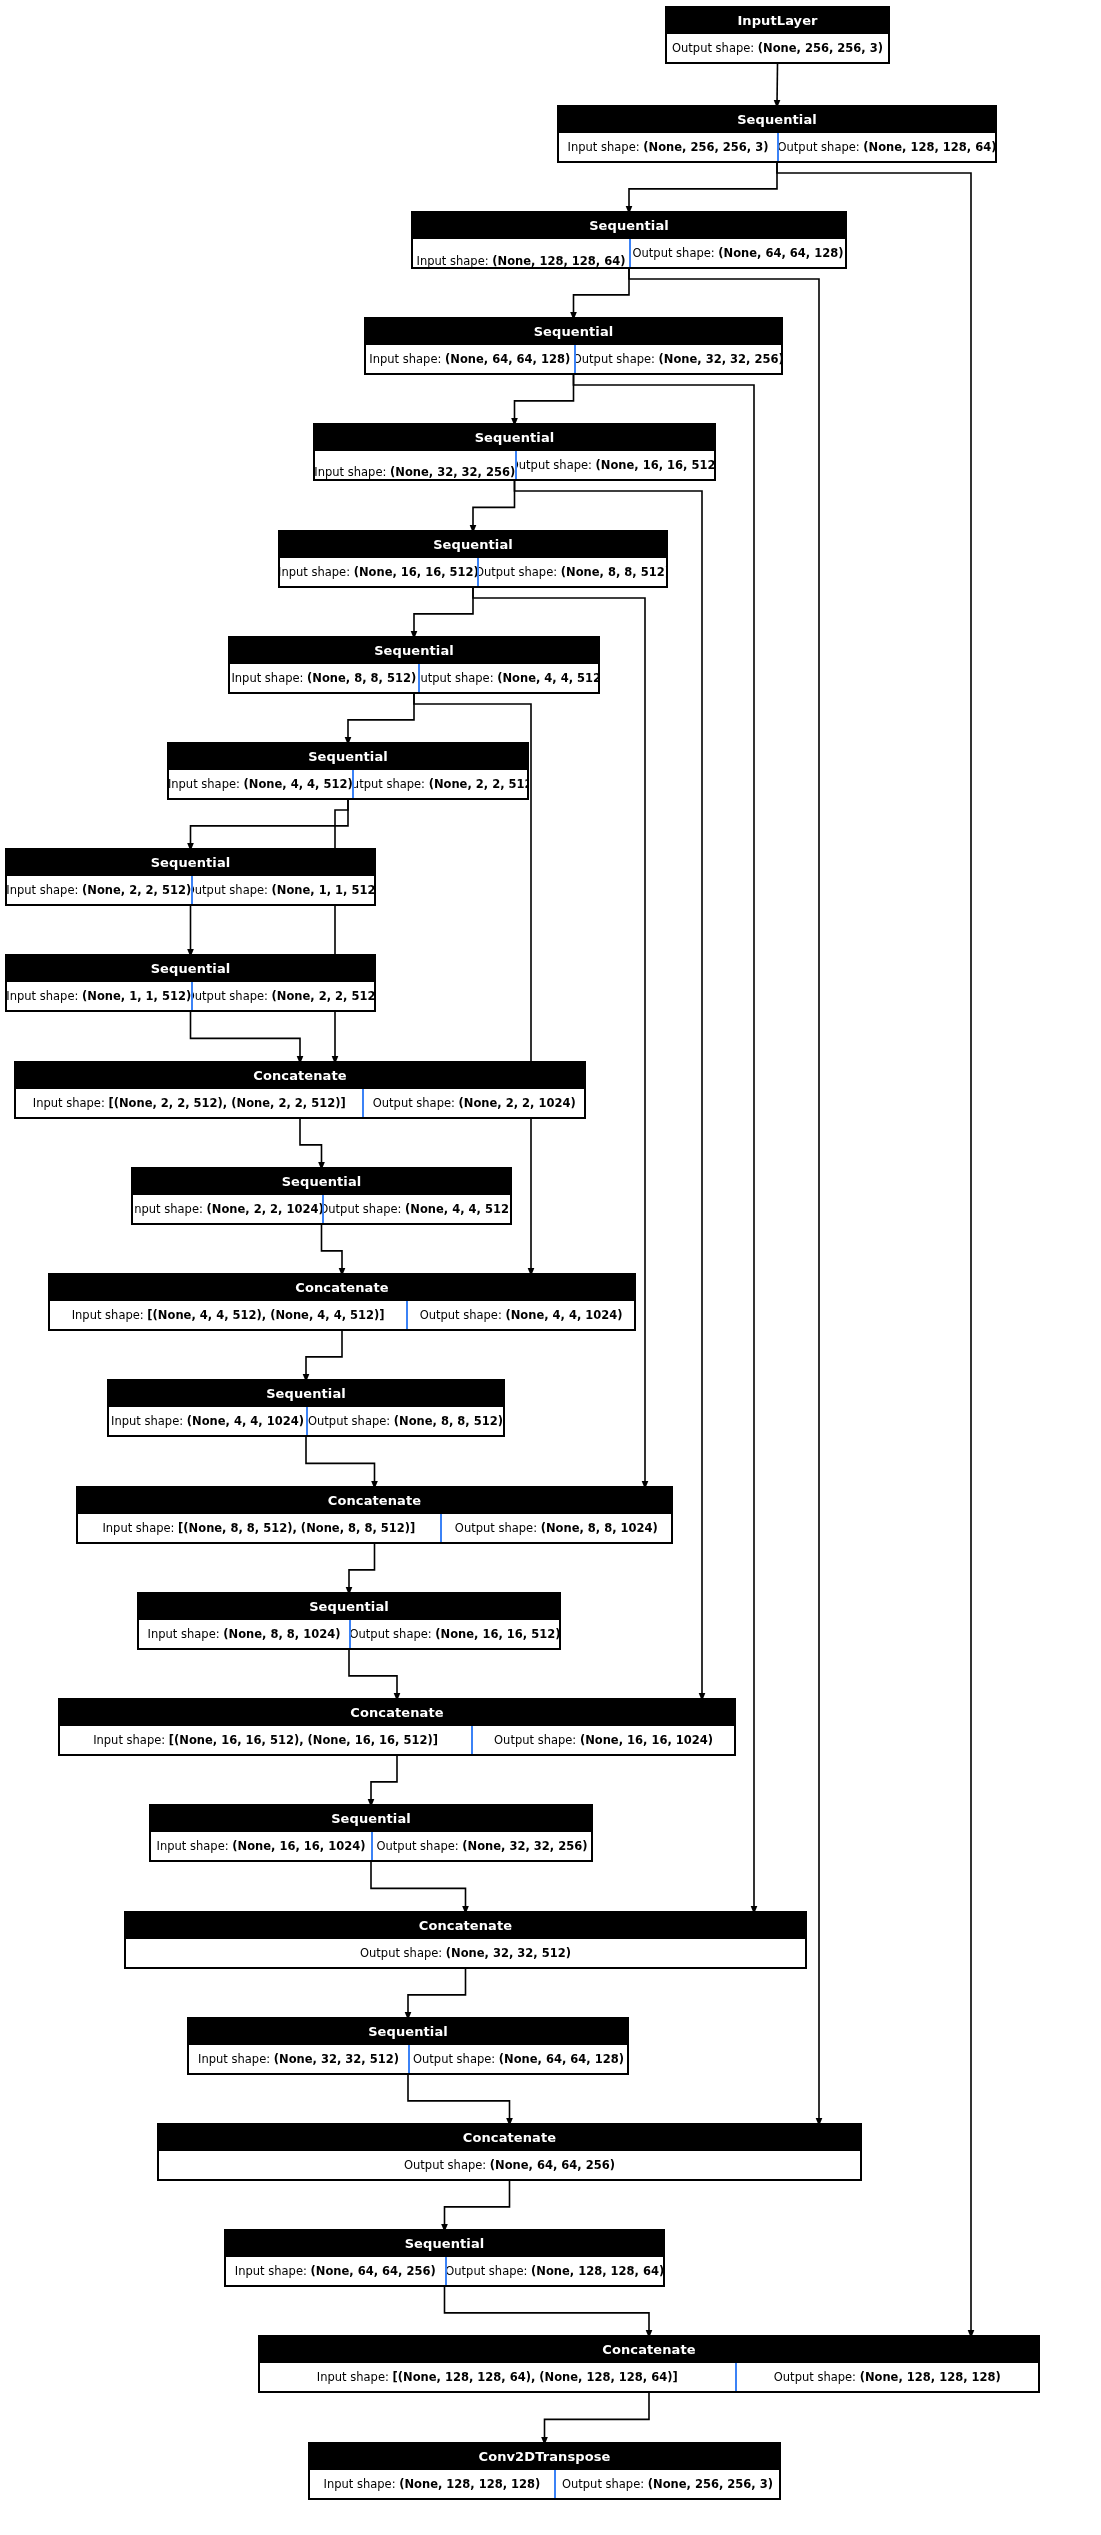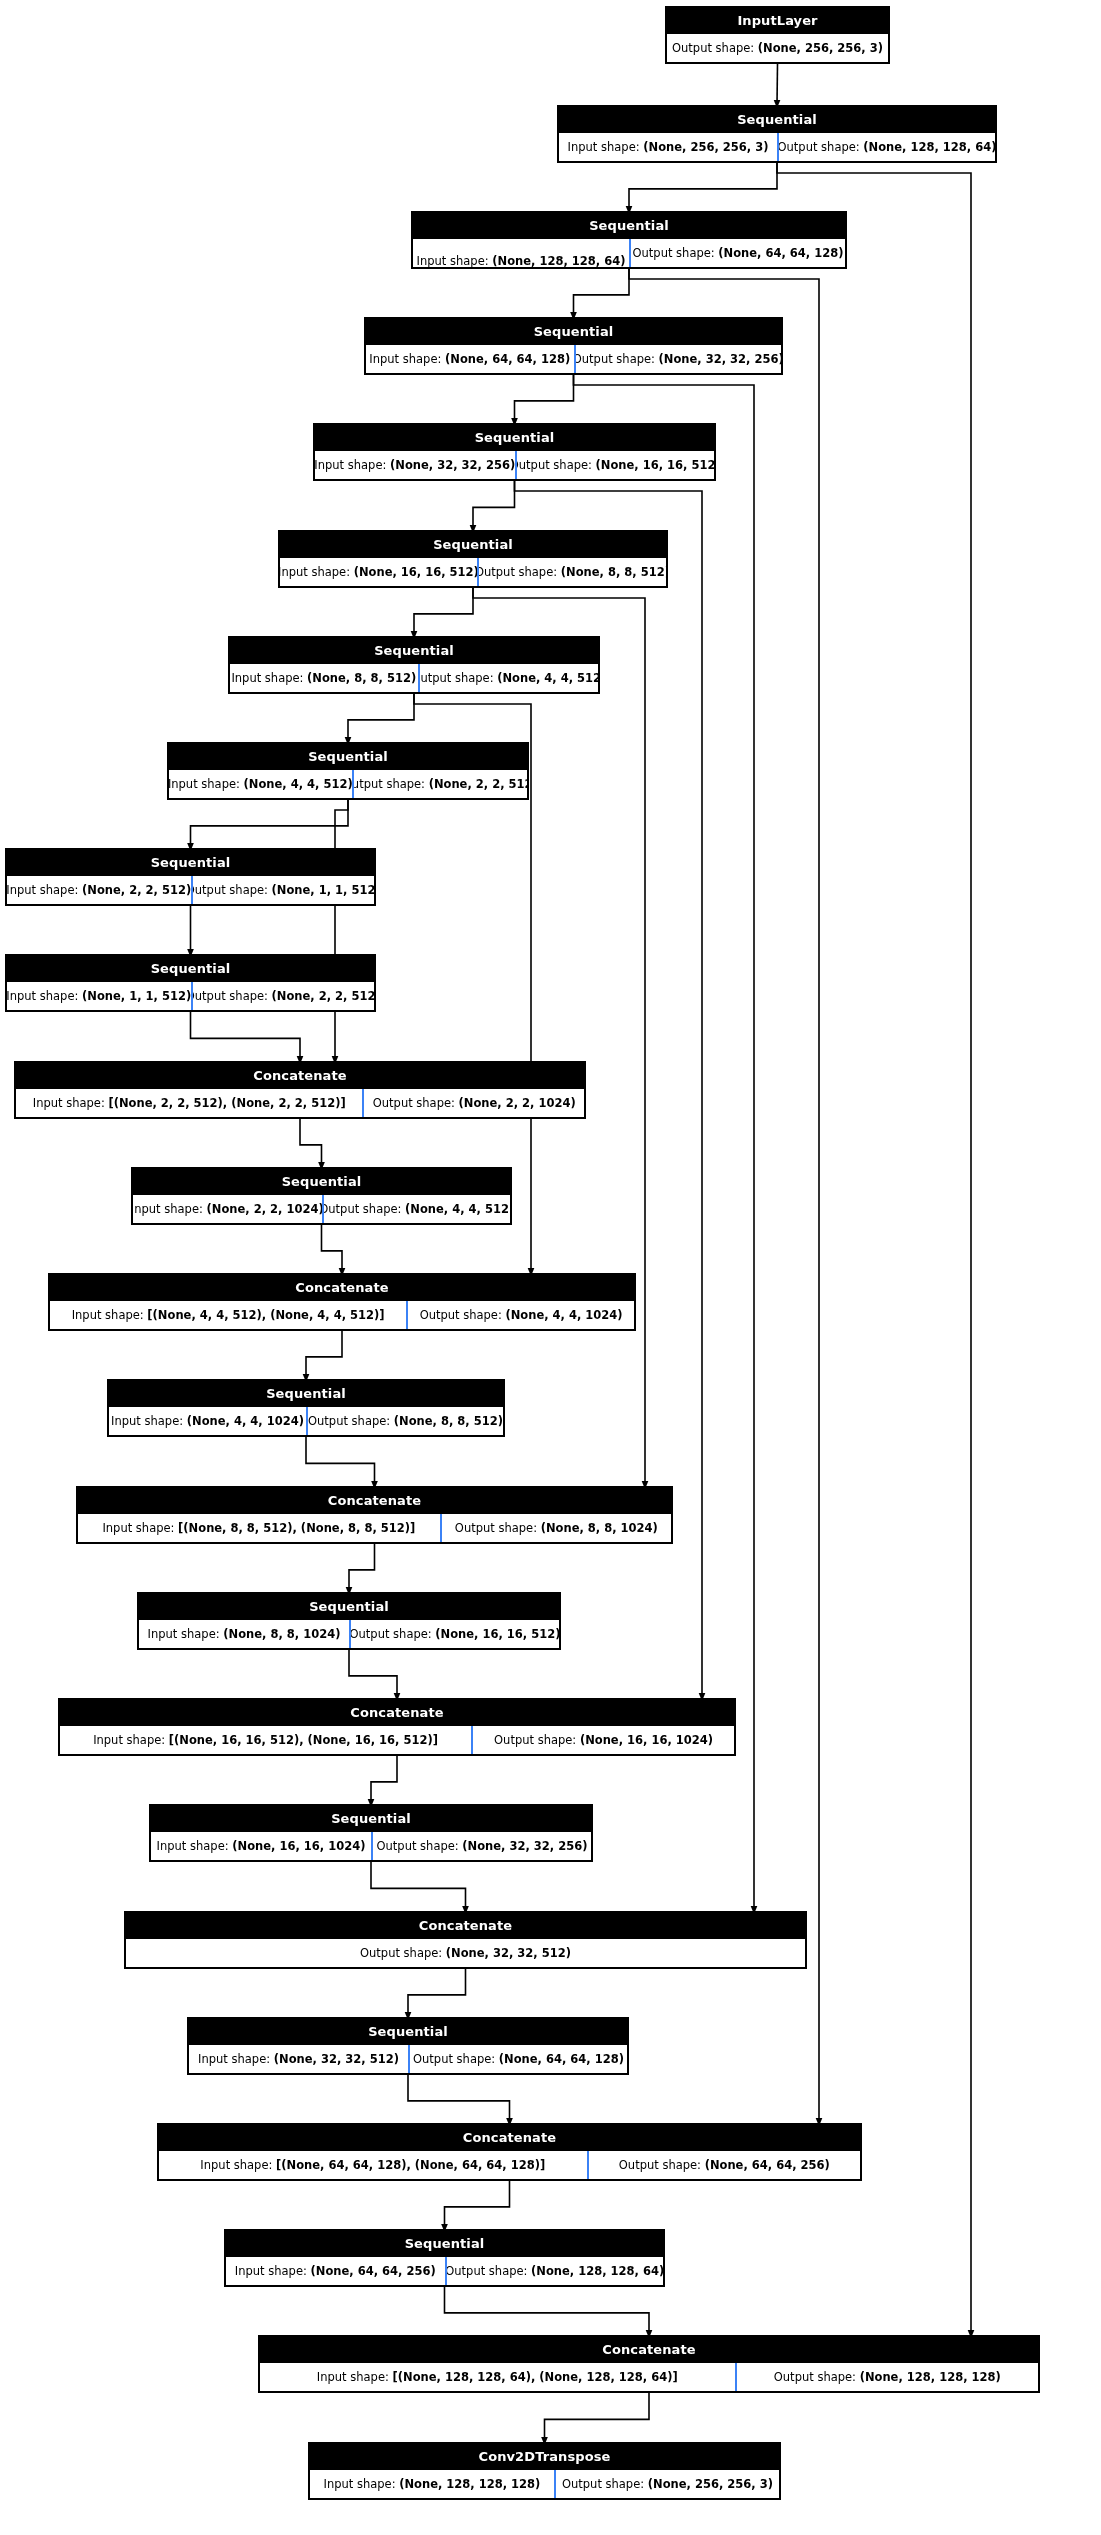--- a/index.html
+++ b/index.html
@@ -102,21 +102,21 @@
             <span><span class="lbl">Input shape: </span><b>(None, 64, 64, 128)</b></span>
           </div>
           <div class="cell">
             <span><span class="lbl">Output shape: </span><b>(None, 32, 32, 256)</b></span>
           </div>
         </div>
       </div>
       <div class="node" style="left: 313px; top: 423px; width: 403px; height: 58px;">
         <div class="node-title">Sequential</div>
         <div class="node-body">
-          <div class="cell" style="flex: 0 0 50%;">
+          <div class="cell" style="flex: 0 0 50%; align-items: flex-end;">
             <span><span class="lbl">Input shape: </span><b>(None, 32, 32, 256)</b></span>
           </div>
           <div class="cell">
             <span><span class="lbl">Output shape: </span><b>(None, 16, 16, 512)</b></span>
           </div>
         </div>
       </div>
       <div class="node" style="left: 278px; top: 530px; width: 390px; height: 58px;">
         <div class="node-title">Sequential</div>
         <div class="node-body">
@@ -275,23 +275,20 @@
             <span><span class="lbl">Input shape: </span><b>(None, 32, 32, 512)</b></span>
           </div>
           <div class="cell">
             <span><span class="lbl">Output shape: </span><b>(None, 64, 64, 128)</b></span>
           </div>
         </div>
       </div>
       <div class="node" style="left: 157px; top: 2123px; width: 705px; height: 58px;">
         <div class="node-title">Concatenate</div>
         <div class="node-body">
-          <div class="cell" style="flex: 0 0 61%;">
-            <span><span class="lbl">Input shape: </span><b>[(None, 64, 64, 128), (None, 64, 64, 128)]</b></span>
-          </div>
           <div class="cell">
             <span><span class="lbl">Output shape: </span><b>(None, 64, 64, 256)</b></span>
           </div>
         </div>
       </div>
       <div class="node" style="left: 224px; top: 2229px; width: 441px; height: 58px;">
         <div class="node-title">Sequential</div>
         <div class="node-body">
           <div class="cell" style="flex: 0 0 50%;">
             <span><span class="lbl">Input shape: </span><b>(None, 64, 64, 256)</b></span>

